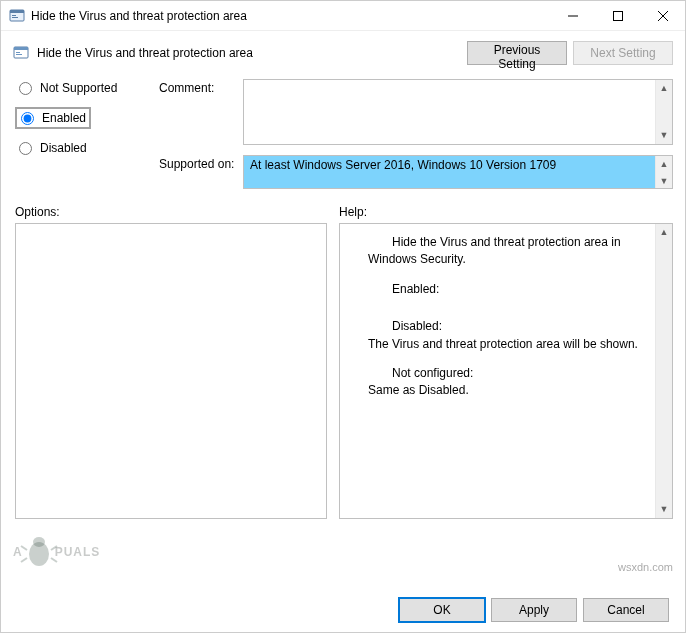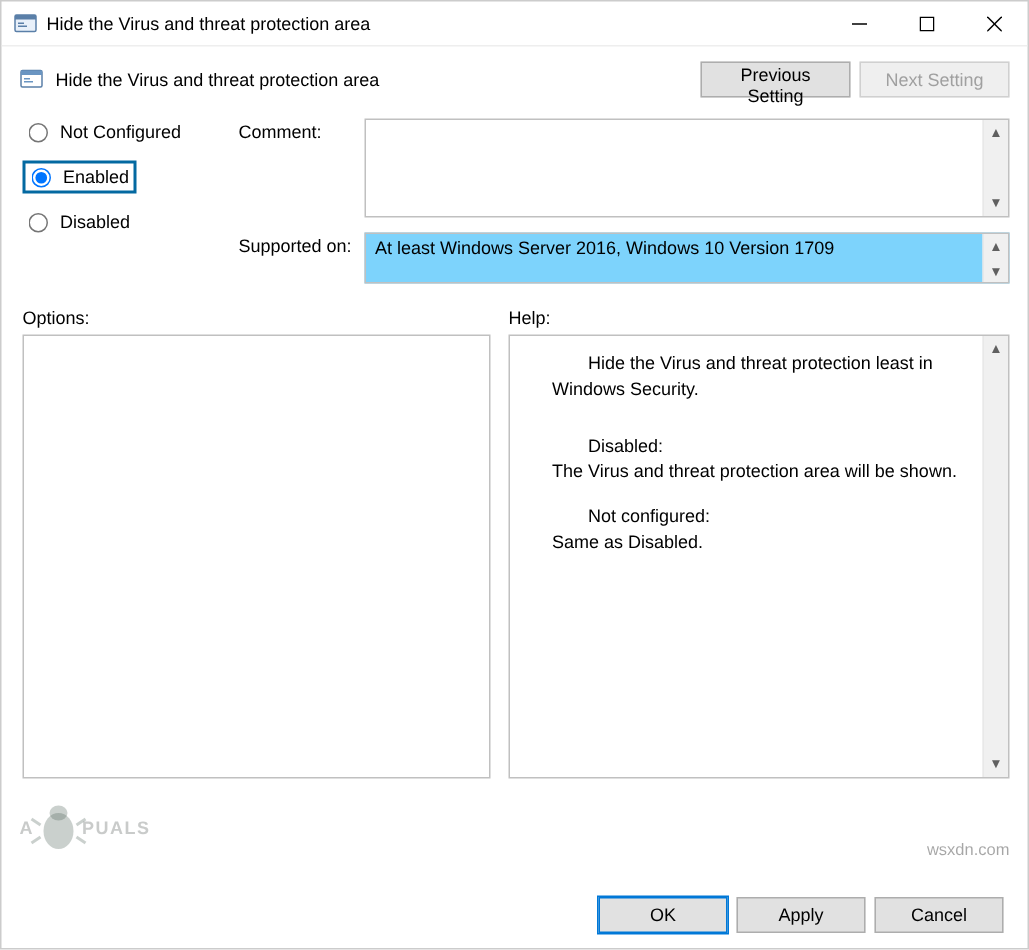--- a/index.html
+++ b/index.html
@@ -94,21 +94,21 @@
       gap: 10px;
       grid-row: 1 / span 2;
     }
     .radio-option {
       display: flex;
       align-items: center;
       gap: 6px;
       padding: 2px 2px;
     }
     .radio-option.highlight {
-      border: 2px solid #0369a1;
+      border: 2px solid #a3a3a3;
       padding: 2px 6px 2px 2px;
       width: 76px;
     }
     .radio-option label {
       cursor: pointer;
     }
     .field-label {
       color: #000;
       padding-top: 2px;
     }
@@ -279,21 +279,21 @@
   </span>
   <span class="header-label">Hide the Virus and threat protection area</span>
   <button class="nav-btn">Previous Setting</button>
   <button class="nav-btn" disabled="">Next Setting</button>
 </div>
 
 <div class="top-grid">
   <div class="radio-group">
     <div class="radio-option">
       <input type="radio" name="state" id="r-nc" style="">
-      <label for="r-nc">Not Configured</label>
+      <label for="r-nc">Not Supported</label>
     </div>
     <div class="radio-option highlight">
       <input type="radio" name="state" id="r-en" checked="" style="">
       <label for="r-en">Enabled</label>
     </div>
     <div class="radio-option">
       <input type="radio" name="state" id="r-di" style="">
       <label for="r-di">Disabled</label>
     </div>
   </div>
@@ -319,22 +319,23 @@
 
 <div class="mid-labels">
   <div class="left-lbl">Options:</div>
   <div>Help:</div>
 </div>
 
 <div class="panels">
   <div class="panel options-panel"></div>
   <div class="panel help-panel">
     <div class="help-content">
-      <p class="indent">Hide the Virus and threat protection least in Windows Security.</p>
+      <p class="indent">Hide the Virus and threat protection area in Windows Security.</p>
       <p>
+        <span style="display:block;text-indent:24px;">Enabled:</span>
       </p>
       <p>
         <span style="display:block;text-indent:24px;margin-top:20px;">Disabled:</span>
         <span>The Virus and threat protection area will be shown.</span>
       </p>
       <p>
         <span style="display:block;text-indent:24px;">Not configured:</span>
         <span>Same as Disabled.</span>
       </p>
     </div>

